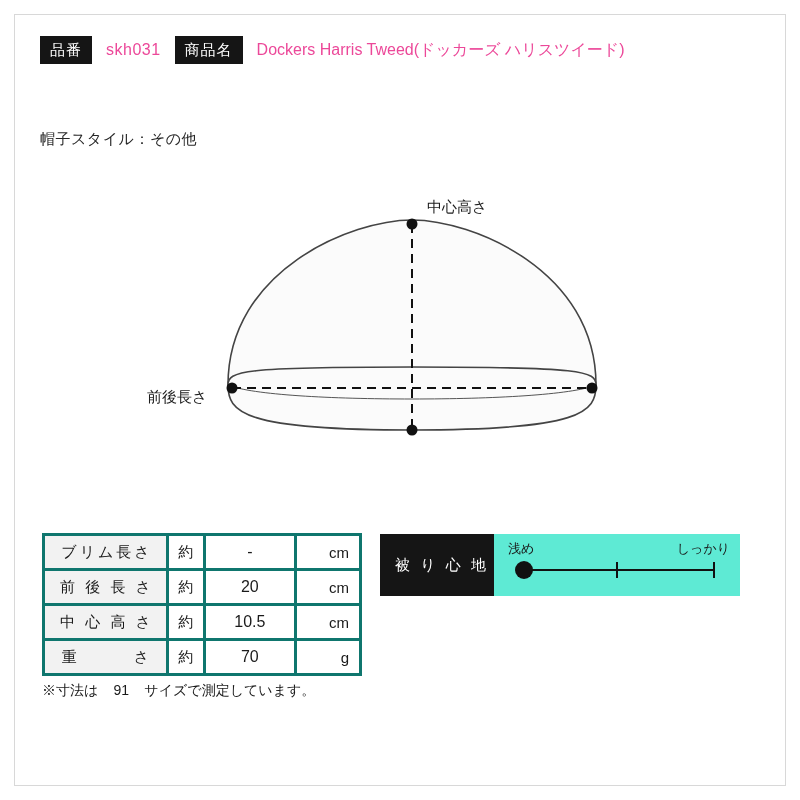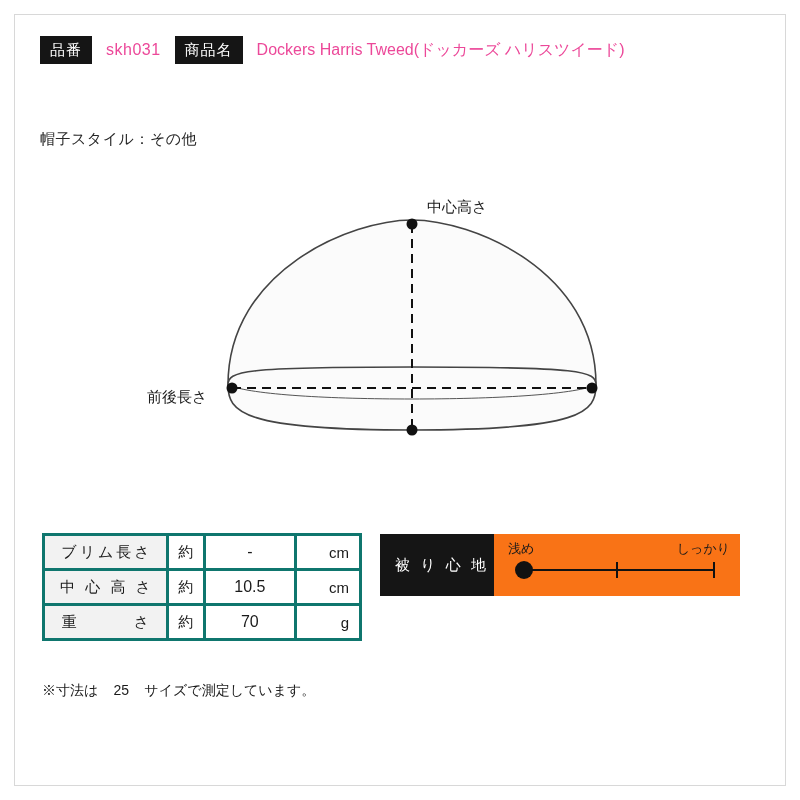--- a/index.html
+++ b/index.html
@@ -174,21 +174,21 @@
     justify-content: center;
     box-sizing: border-box;
     padding-left: 10px;
   }
   .fit-scale {
     position: absolute;
     left: 114px;
     top: 0;
     width: 246px;
     height: 62px;
-    background: #f97316;
+    background: #5eead4;
   }
   .fit-end-label {
     position: absolute;
     font-size: 13px;
     color: #1a1a1a;
     top: 6px;
     white-space: nowrap;
   }
   .fit-end-left { left: 14px; }
   .fit-end-right { right: 10px; }
@@ -235,36 +235,42 @@
 
   <table class="spec-table">
     <tbody>
       <tr>
         <td class="k">ブリム長さ</td>
         <td class="approx">約</td>
         <td class="v">-</td>
         <td class="u">cm</td>
       </tr>
       <tr>
+        <td class="k">前 後 長 さ</td>
+        <td class="approx">約</td>
+        <td class="v">20</td>
+        <td class="u">cm</td>
+      </tr>
+      <tr>
         <td class="k">中 心 高 さ</td>
         <td class="approx">約</td>
         <td class="v">10.5</td>
         <td class="u">cm</td>
       </tr>
       <tr>
         <td class="k">重　　　さ</td>
         <td class="approx">約</td>
         <td class="v">70</td>
         <td class="u">g</td>
       </tr>
     </tbody>
   </table>
 
   <div class="note">
-    <span>※寸法は</span><span class="sz">25</span><span>サイズで測定しています。</span>
+    <span>※寸法は</span><span class="sz">91</span><span>サイズで測定しています。</span>
   </div>
 
   <div class="fit">
     <div class="fit-label">被 り 心 地</div>
     <div class="fit-scale">
       <div class="fit-end-label fit-end-left">浅め</div>
       <div class="fit-end-label fit-end-right">しっかり</div>
       <svg width="246" height="62" viewBox="0 0 246 62">
         <line x1="26" y1="36" x2="220" y2="36" stroke="#111111" stroke-width="2"></line>
         <line x1="123" y1="28" x2="123" y2="44" stroke="#111111" stroke-width="2"></line>

